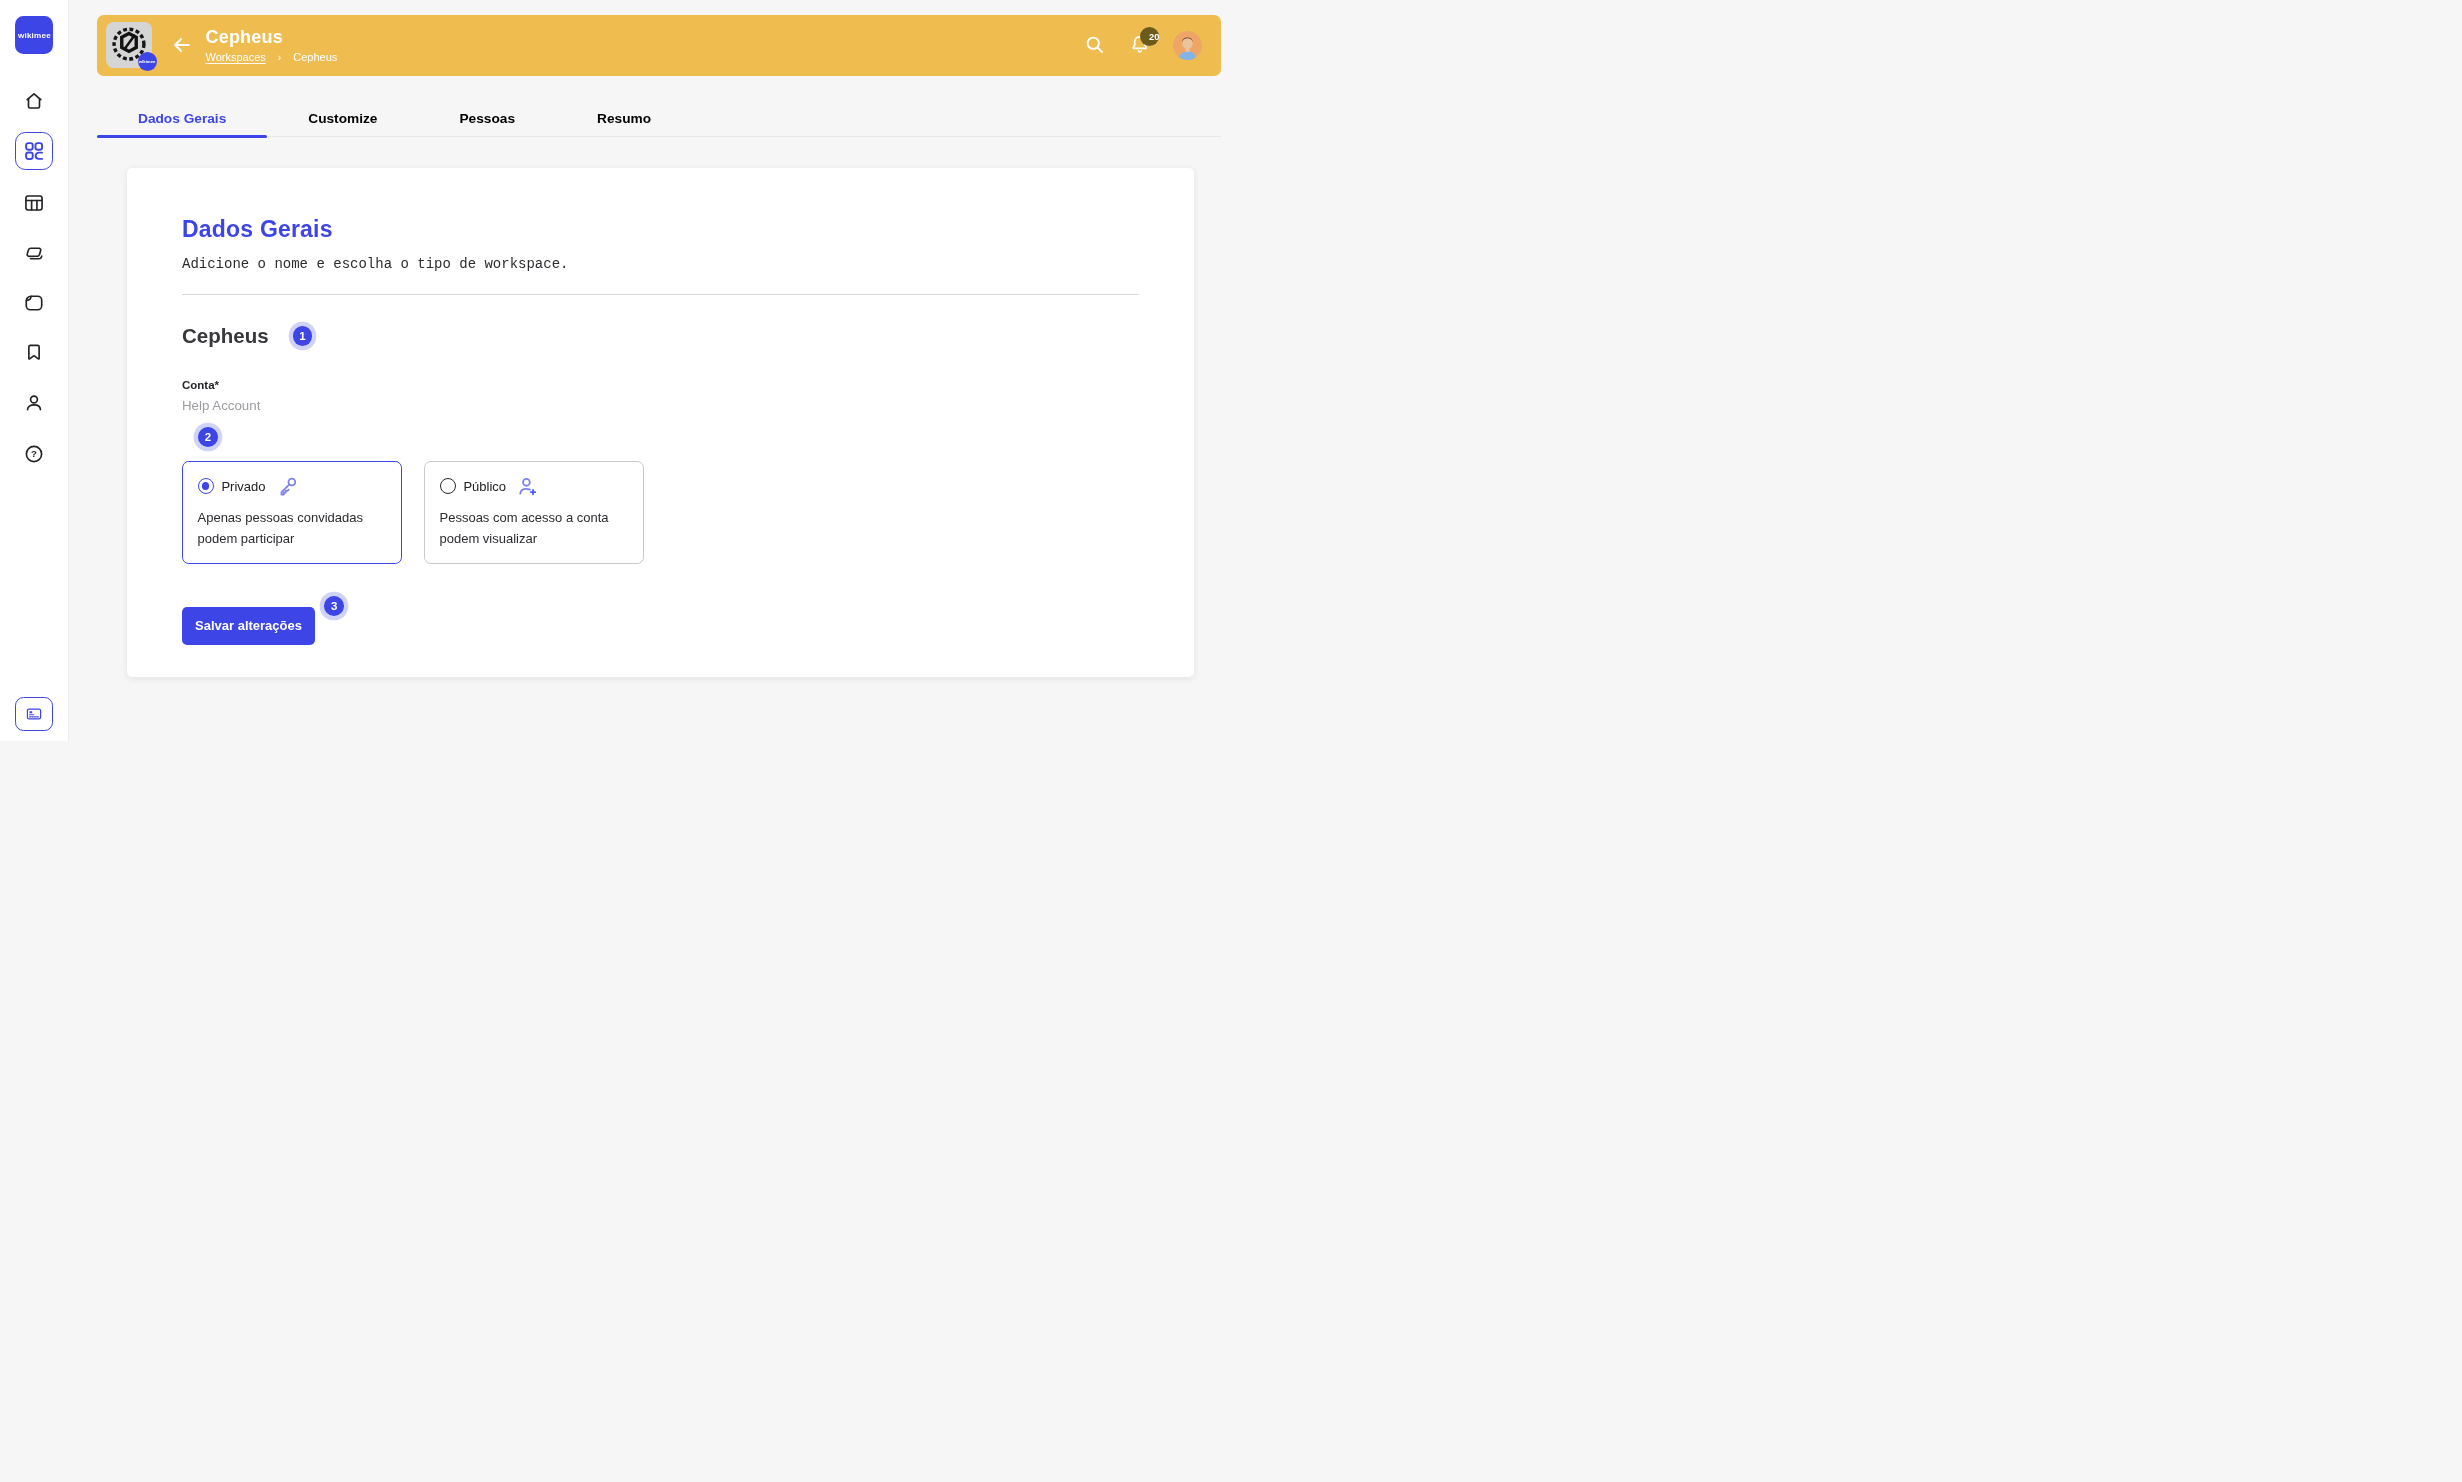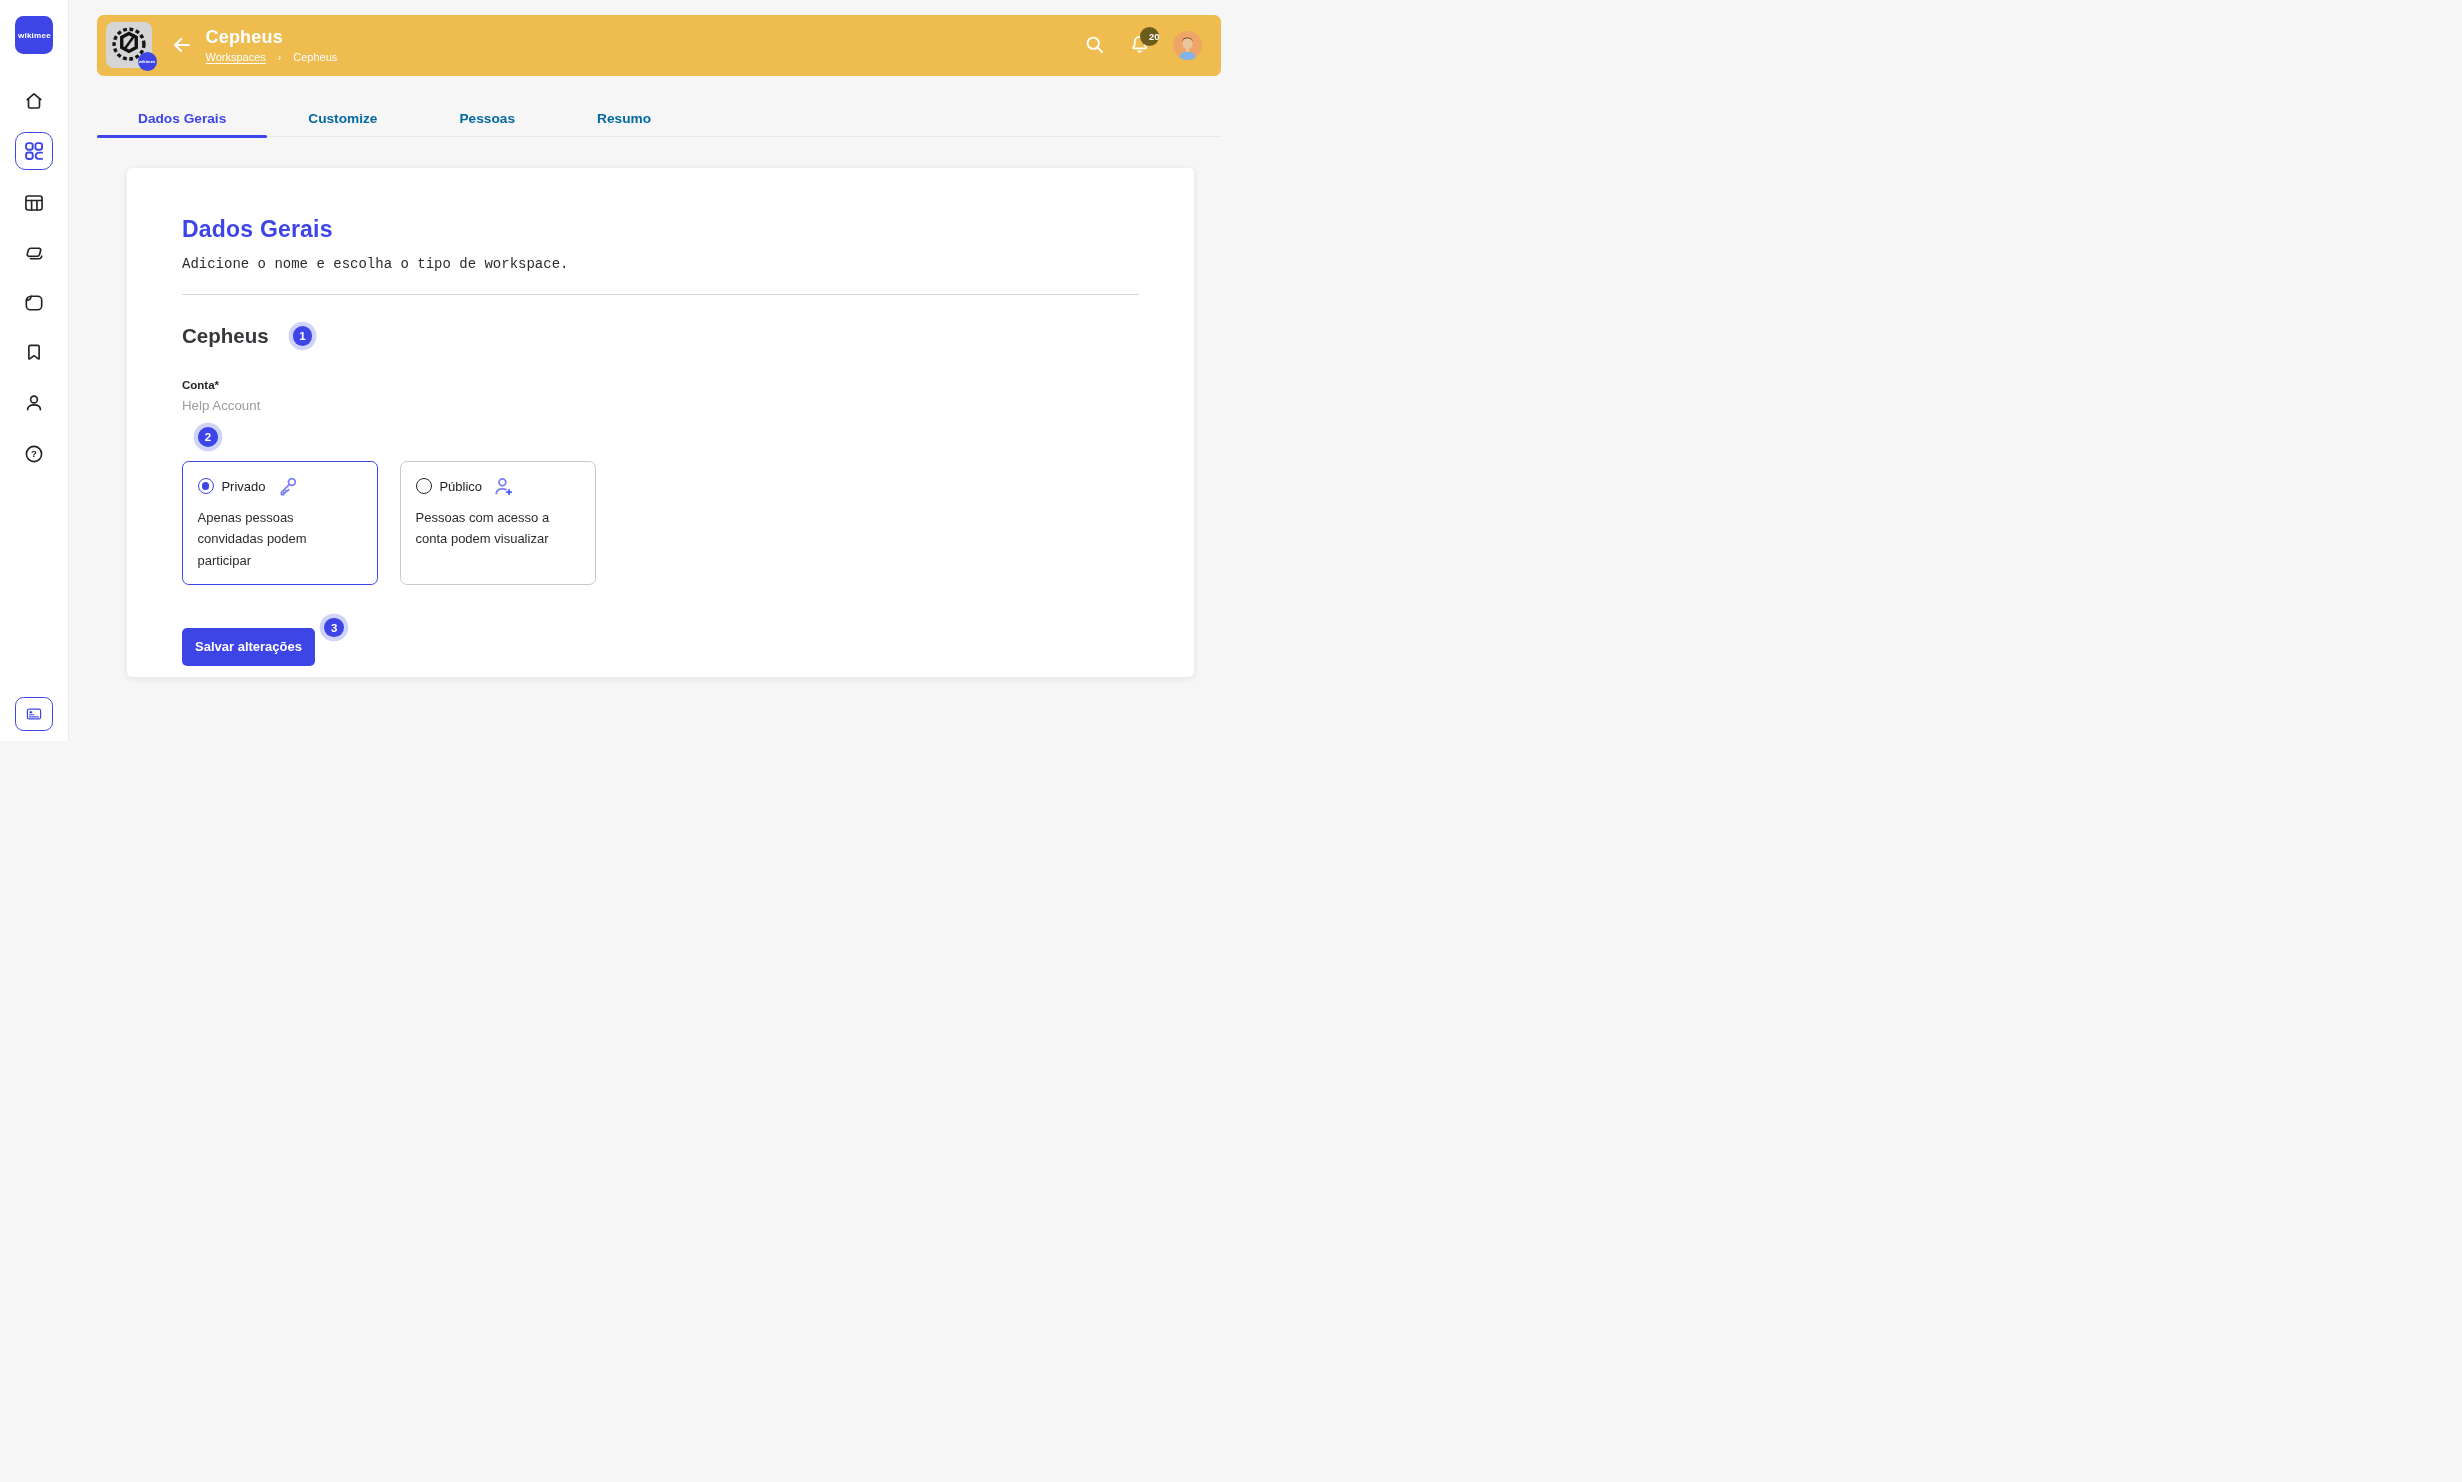--- a/index.html
+++ b/index.html
@@ -75,21 +75,21 @@
   .user-avatar { width: 29px; height: 29px; border-radius: 50%; overflow: hidden; cursor: pointer; }
   .user-avatar svg { width: 29px; height: 29px; display: block; }
 
   
   .tabs {
     position: absolute; left: 97px; top: 101px; width: 1124px; height: 36px;
     display: flex; border-bottom: 0.9px solid #e9e9eb; z-index: 1;
   }
   .tab {
     height: 100%; padding: 0 41px; display: flex; align-items: center;
-    font-size: 13.7px; font-weight: 700; color: #0369a1; cursor: pointer; position: relative;
+    font-size: 13.7px; font-weight: 700; color: #000000; cursor: pointer; position: relative;
   }
   .tab.active { color: var(--accent, #3e45e6); }
   .tab.active::after {
     content: ""; position: absolute; left: 0; right: 0; bottom: -2.1px; height: 3.4px;
     background: var(--accent, #3e45e6); border-radius: 1.7px;
   }
 
   
   .card {
     position: absolute; left: 127px; top: 168px; width: 1067px; height: 509px;
@@ -110,21 +110,21 @@
   }
   .name-row { margin-top: 29px; display: flex; align-items: center; gap: 24px; }
   .ws-name { font-size: 20.5px; font-weight: 700; color: #38383c; }
 
   .account-label { margin-top: 31px; font-size: 11.5px; font-weight: 700; color: #26262a; }
   .account-value { margin-top: 6.8px; font-size: 13.3px; color: #9b9ba0; }
   .step2-row { margin-top: 14.5px; margin-left: 16.2px; display: flex; }
 
   .options { margin-top: 13.7px; display: flex; gap: 22px; }
   .option-card {
-    width: 196px; min-height: 86px; border: 1.7px solid #c9c9cc; border-radius: 6.8px;
+    width: 220px; min-height: 86px; border: 1.7px solid #c9c9cc; border-radius: 6.8px;
     padding: 13px 14.5px; background: #fff; cursor: pointer;
   }
   .option-card.selected { border-color: var(--accent, #3e45e6); }
   .opt-head { display: flex; align-items: center; gap: 7.7px; }
   .radio {
     width: 16.2px; height: 16.2px; border-radius: 50%; border: 1.7px solid #27272b;
     display: flex; align-items: center; justify-content: center; flex: 0 0 auto; cursor: pointer;
   }
   .option-card.selected .radio { border-color: var(--accent, #3e45e6); }
   .radio-dot { width: 7.7px; height: 7.7px; border-radius: 50%; background: var(--accent, #3e45e6); display: none; }

